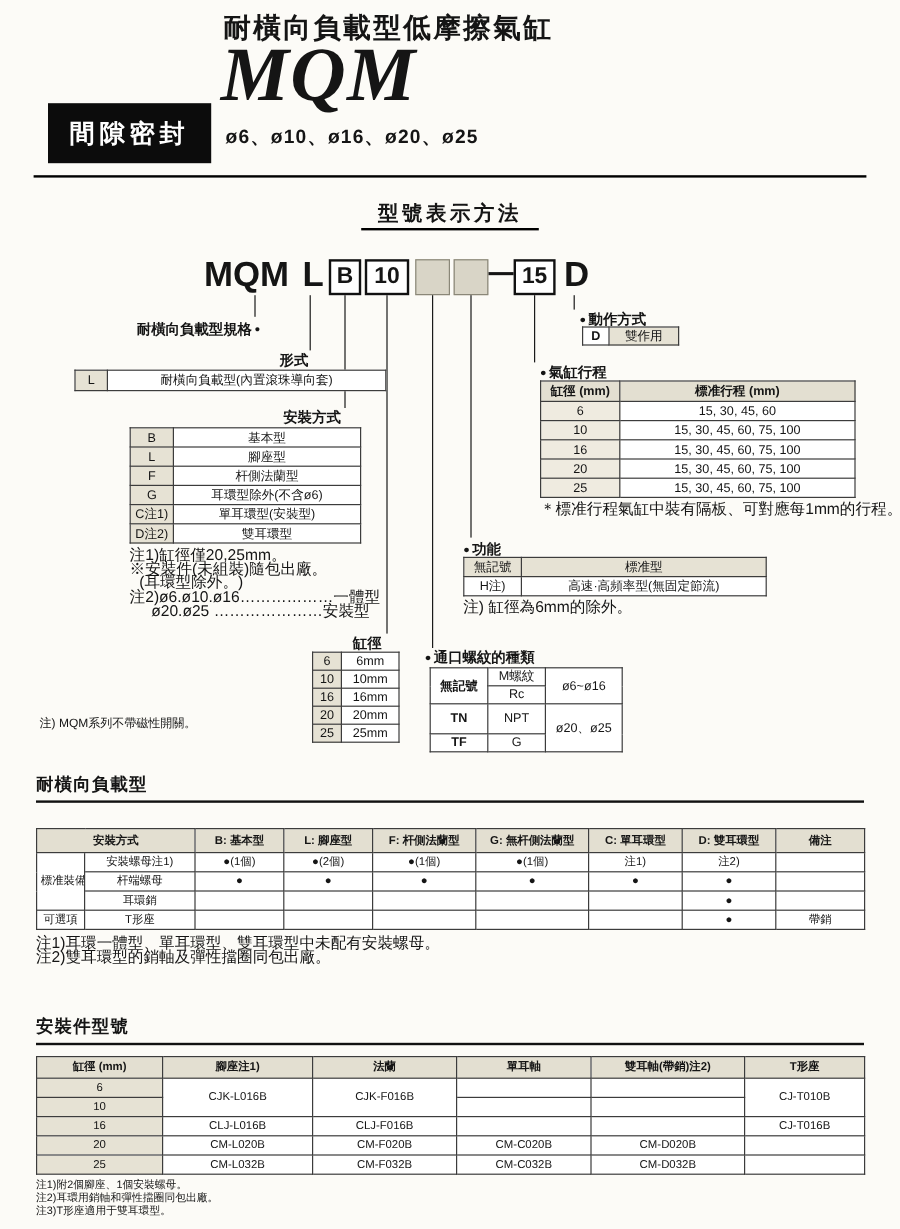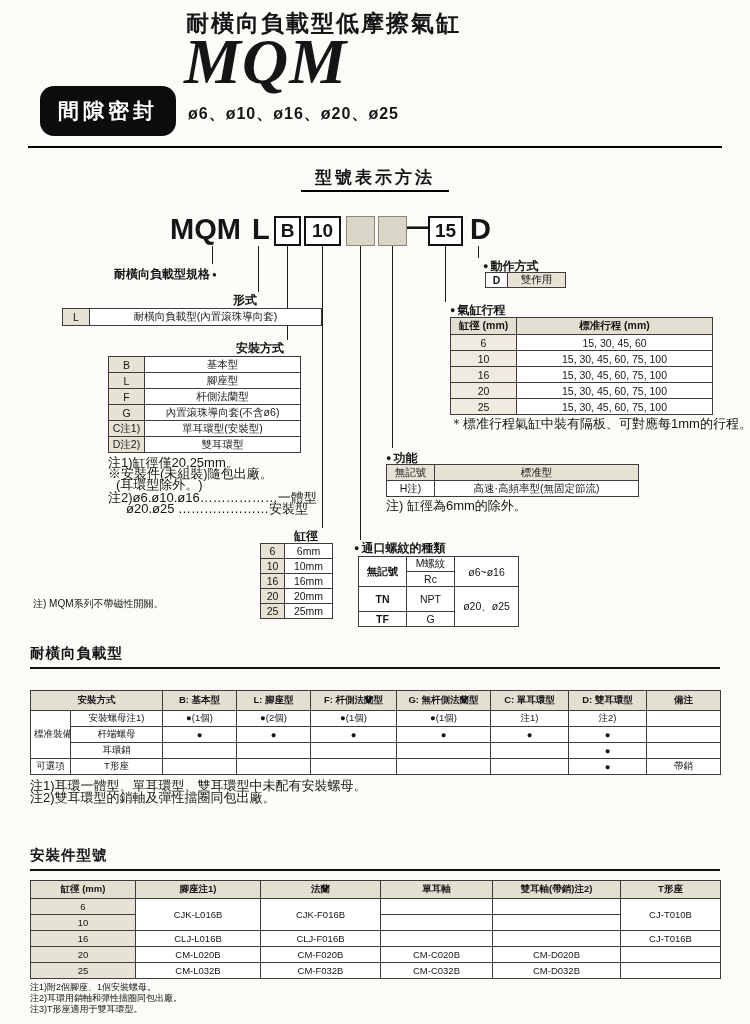--- a/index.html
+++ b/index.html
@@ -46,21 +46,21 @@
   table.big { table-layout: fixed; width: 690px; }
   table.big td, table.big th { font-size: 9.5px; overflow: hidden; }
   table.big tr.hdr { height: 20px; }
   .grp { font-size: 9px; }
 </style>
 </head>
 <body>
 
 <div id="page">
 
-  <div class="abs seal" style="left:40px;top:86px;width:136px;height:50px;border-radius:14px;">間隙密封</div>
+  <div class="abs seal" style="left:40px;top:86px;width:136px;height:50px;">間隙密封</div>
   <div class="abs subtitle" style="left:186px;top:8px;">耐橫向負載型低摩擦氣缸</div>
   <div class="abs series-row" style="left:184px;top:30px;">
     <span class="series-main">MQM</span>
   </div>
   <div class="abs bores" style="left:188px;top:104px;">ø6、ø10、ø16、ø20、ø25</div>
   <div class="abs rule" style="left:28px;top:146px;width:694px;height:2px;"></div>
 
   <div class="abs" style="left:0;top:166px;width:750px;text-align:center;">
     <span class="mtitle">型號表示方法</span>
   </div>
@@ -112,21 +112,21 @@
     <tr>
           <td class="code">L</td>
           <td>腳座型</td>
         </tr>
     <tr>
           <td class="code">F</td>
           <td>杆側法蘭型</td>
         </tr>
     <tr>
           <td class="code">G</td>
-          <td>內置滾珠導向套(不含ø6)</td>
+          <td>耳環型除外(不含ø6)</td>
         </tr>
     <tr>
           <td class="code">C注1)</td>
           <td>單耳環型(安裝型)</td>
         </tr>
     <tr>
           <td class="code">D注2)</td>
           <td>雙耳環型</td>
         </tr>
   </tbody>

